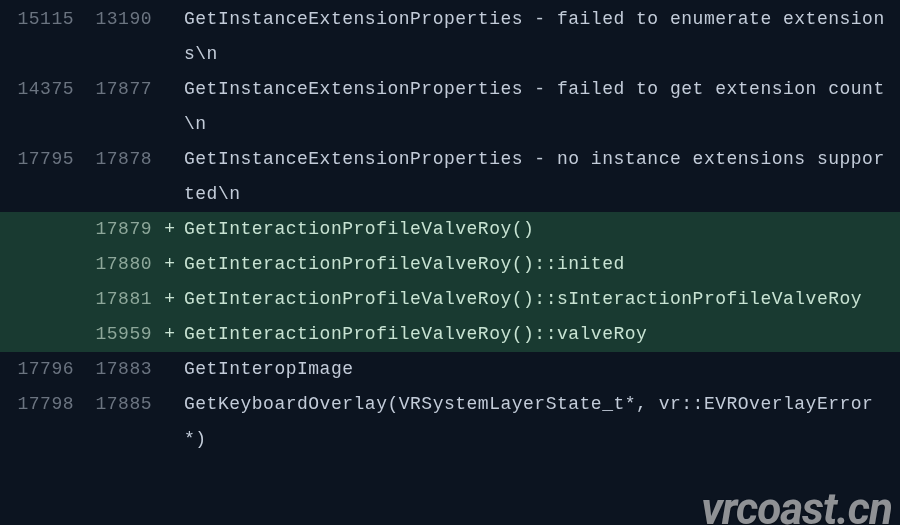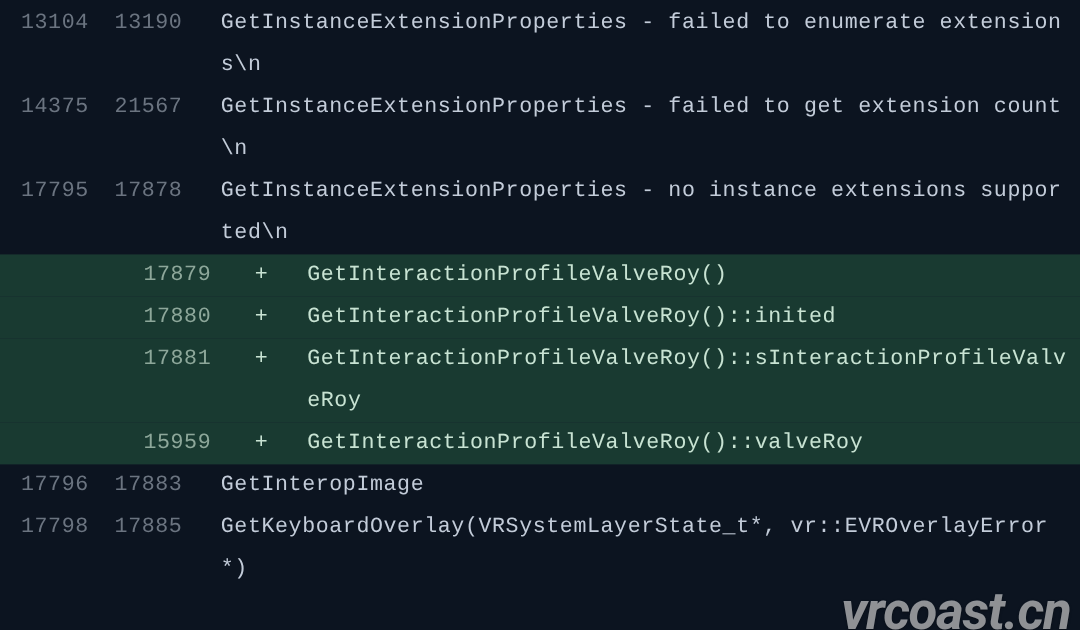--- a/index.html
+++ b/index.html
@@ -28,21 +28,21 @@
     width: 900px;
     height: 525px;
     padding-top: 2px;
   }
   .row {
     display: flex;
     align-items: flex-start;
     min-height: var(--line-h);
     line-height: var(--line-h);
   }
-  .row.add { background: var(--add-bg); gap: 24px; }
+  .row.add { background: var(--add-bg); }
   .row.add .code, .row.add .mark { color: var(--add-fg); }
 
   .ln, .ln2 {
     flex: 0 0 78px;
     text-align: right;
     padding-right: 4px;
     color: var(--dim);
     user-select: none;
     white-space: nowrap;
   }
@@ -76,28 +76,28 @@
     text-shadow: 0 1px 2px rgba(0,0,0,0.4);
     pointer-events: none;
     line-height: 1;
   }
 </style>
 </head>
 <body>
 
 <div class="diff" id="diff-root">
     <div class="row">
-      <div class="ln">13104</div>
+      <div class="ln">15115</div>
       <div class="ln2">13190</div>
       <div class="mark"> </div>
       <div class="code">GetInstanceExtensionProperties - failed to enumerate extensions\n</div>
     </div>
     <div class="row">
       <div class="ln">14375</div>
-      <div class="ln2">21567</div>
+      <div class="ln2">17877</div>
       <div class="mark"> </div>
       <div class="code">GetInstanceExtensionProperties - failed to get extension count\n</div>
     </div>
     <div class="row">
       <div class="ln">17795</div>
       <div class="ln2">17878</div>
       <div class="mark"> </div>
       <div class="code">GetInstanceExtensionProperties - no instance extensions supported\n</div>
     </div>
     <div class="row add">

